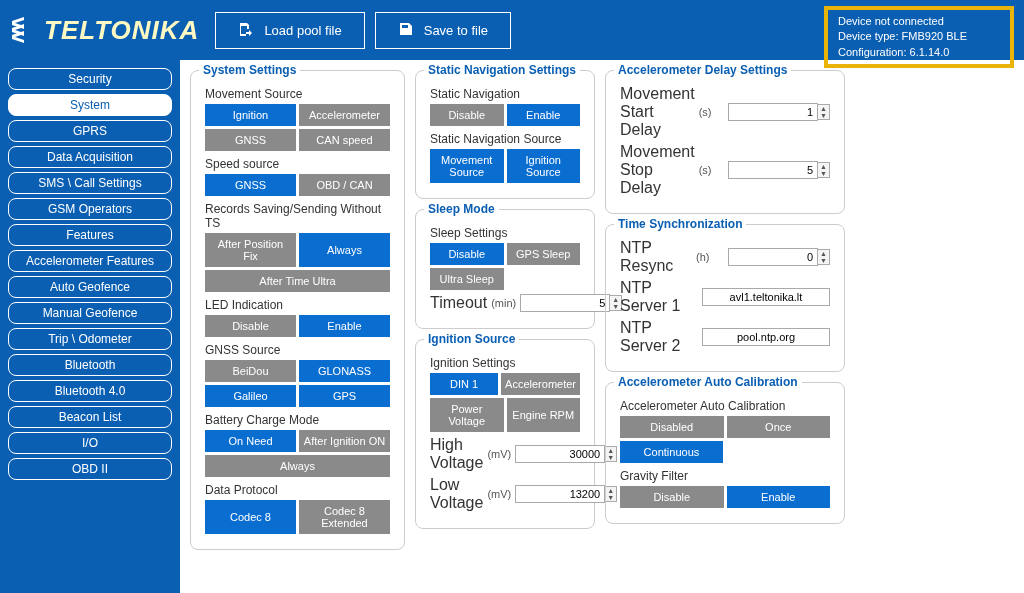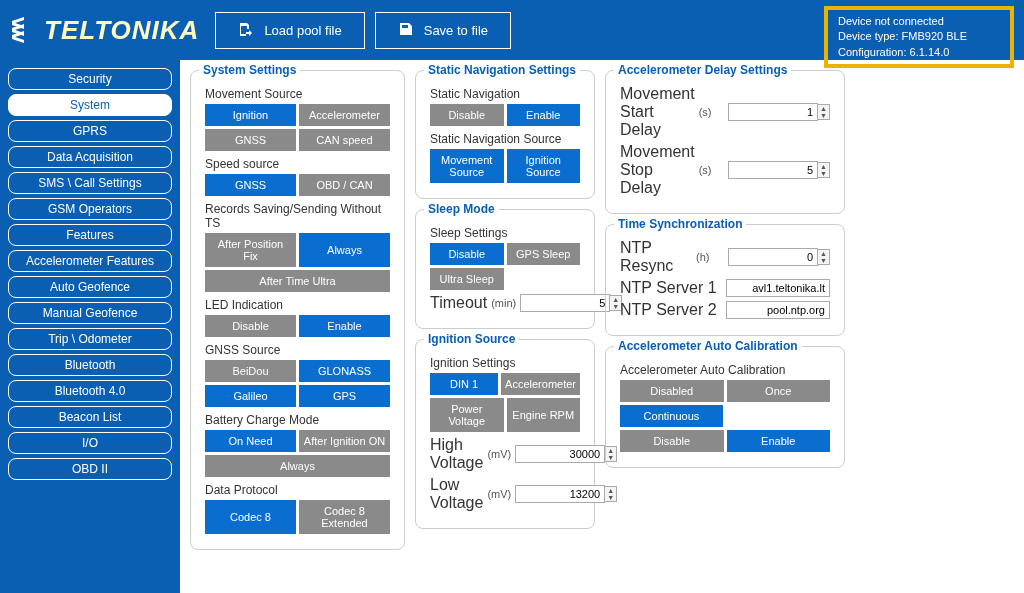--- a/index.html
+++ b/index.html
@@ -21,21 +21,21 @@
 .panel-title{position:absolute;top:-8px;left:8px;background:#fff;padding:0 4px;color:#0a5fb2;font-weight:600;font-size:12px}
 .field-label{font-size:12px;margin:6px 0 3px;color:#333;display:block}
 .btn-row{display:flex;gap:3px;margin-bottom:3px}
 .tog{flex:1;border:none;padding:5px 4px;font-size:11px;cursor:pointer;text-align:center;color:#fff}
 .tog.on{background:#0a6ed1}
 .tog.off{background:#8a8a8a}
 .input-row{display:flex;align-items:center;gap:4px;margin:4px 0}
 .input-row label{flex:1;font-size:16px}
 .unit{font-size:11px;color:#555;width:28px}
 .num-in,.txt-in{border:1px solid #aaa;padding:2px 4px;font-size:11px;width:90px;text-align:right}
-.txt-in{text-align:right;width:104px}
+.txt-in{text-align:center;width:128px}
 .spinner{display:flex;align-items:center}
 .spin-btns{display:flex;flex-direction:column;border:1px solid #aaa;border-left:none}
 .spin-btns span{font-size:7px;line-height:7px;padding:0 2px;cursor:pointer;color:#555;background:#f4f4f4}
 </style>
 </head>
 <body>
 
 <div class="header">
   <div class="logo">
     <span class="logo-icon">
@@ -271,20 +271,21 @@
     <div class="panel">
       <div class="panel-title">Accelerometer Auto Calibration</div>
       <span class="field-label">Accelerometer Auto Calibration</span>
       <div class="btn-row">
         <button class="tog off">Disabled</button>
         <button class="tog off">Once</button>
       </div>
       <div class="btn-row">
         <button class="tog on" style="flex:0 0 49%">Continuous</button>
       </div>
+      <span class="field-label">Gravity Filter</span>
       <div class="btn-row">
         <button class="tog off">Disable</button>
         <button class="tog on">Enable</button>
       </div>
     </div>
   </div>
 
 </div>
 
 </body></html>

